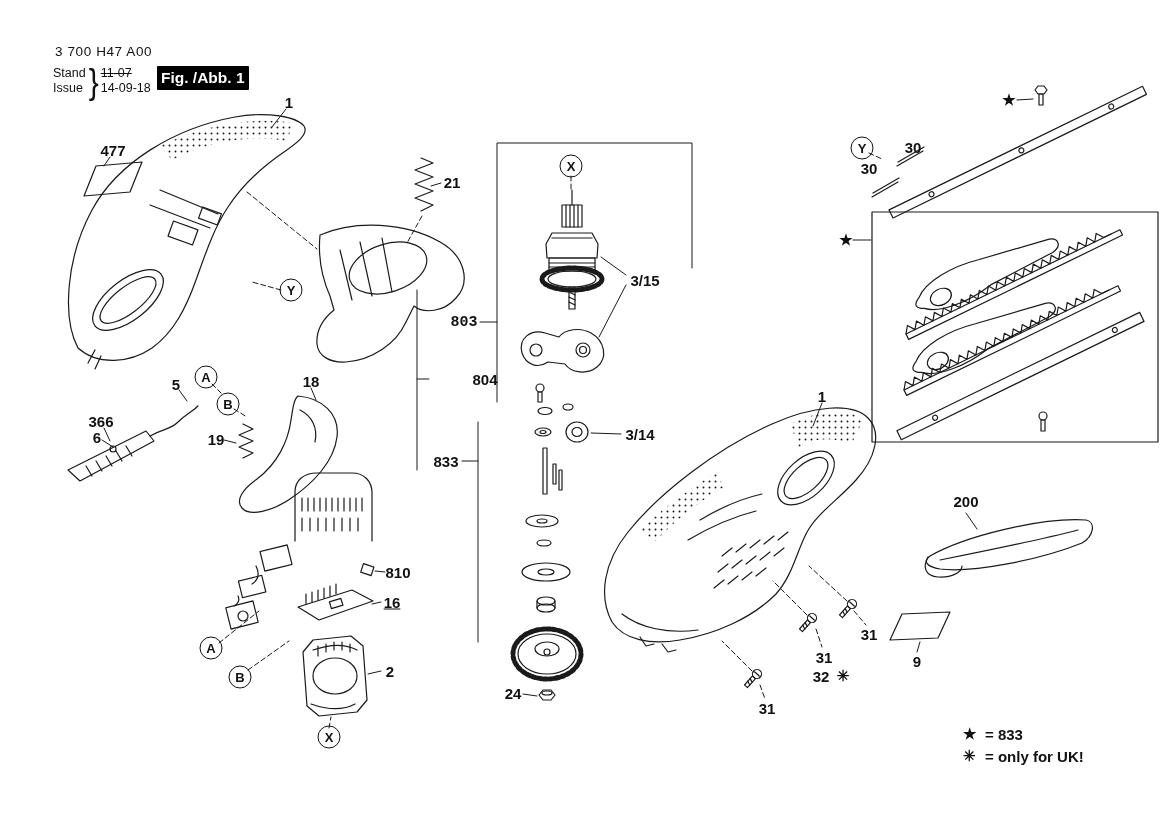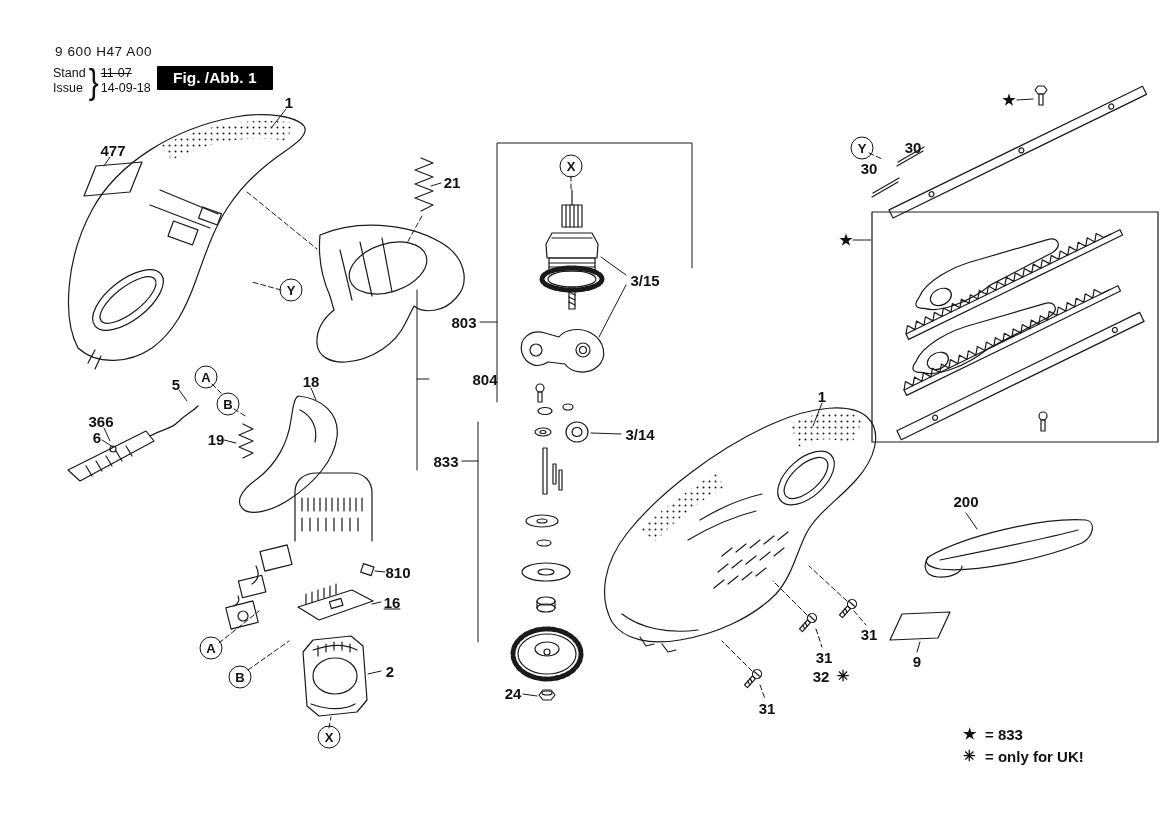--- a/index.html
+++ b/index.html
@@ -17,21 +17,21 @@
 
   
   .part-number{position:absolute;left:55px;top:44px;font-size:13.5px;letter-spacing:.6px;}
   .stand-issue{position:absolute;left:53px;top:66px;display:flex;align-items:center;font-size:12.5px;line-height:15px;}
   .si-labels{text-align:left;}
   .brace{font-size:30px;font-weight:400;transform:scaleY(1.15);margin:0 2px 0 3px;}
   .si-values .struck{text-decoration:line-through;}
   .fig-badge{
     position:absolute;left:157px;top:66px;
     background:#000;color:#fff;font-weight:bold;font-size:15.5px;
-    padding:3px 16px;border-radius:1px;
+    padding:3px 4px;border-radius:1px;
   }
 
   
   .callout{
     position:absolute;transform:translate(-50%,-50%);
     font-weight:bold;font-size:15px;white-space:nowrap;z-index:3;
   }
   .callout.circle{
     width:21px;height:21px;border:1.7px solid #111;border-radius:50%;
     display:flex;align-items:center;justify-content:center;font-size:13px;
@@ -323,21 +323,21 @@
         <path d="M930,556 C965,536 1042,517 1086,520 C1096,522 1094,536 1082,543 C1040,560 972,573 940,569 C928,567 922,562 930,556 Z"></path>
         <path d="M940,560 C980,552 1040,540 1078,530"></path>
         <path d="M928,557 C922,568 926,576 938,577 C952,578 962,572 962,566"></path>
       </g>
 
     </g>
   </svg>
 
   <div class="overlay">
 
-    <div class="part-number">9 600 H47 A00</div>
+    <div class="part-number">3 700 H47 A00</div>
 
     <div class="stand-issue">
       <div class="si-labels">
         <div>Stand</div>
         <div>Issue</div>
       </div>
       <div class="brace">}</div>
       <div class="si-values">
         <div class="struck">11-07</div>
         <div>14-09-18</div>
@@ -352,21 +352,21 @@
         <div class="callout plain" style="left: 452px; top: 182px;">21</div>
         <div class="callout circle" style="left: 291px; top: 290px;">Y</div>
         <div class="callout plain" style="left: 311px; top: 381px;">18</div>
         <div class="callout plain" style="left: 441px; top: 379px; margin-left: 44px;">804</div>
         <div class="callout plain" style="left: 176px; top: 384px;">5</div>
         <div class="callout circle" style="left: 206px; top: 377px;">A</div>
         <div class="callout circle" style="left: 228px; top: 404px;">B</div>
         <div class="callout plain" style="left: 101px; top: 421px;">366</div>
         <div class="callout plain" style="left: 97px; top: 437px;">6</div>
         <div class="callout plain" style="left: 216px; top: 439px;">19</div>
-        <div class="callout plain" style="left: 464px; top: 322px;">803</div>
+        <div class="callout plain" style="left: 464px; top: 322px; font-family: Liberation Mono, monospace;">803</div>
         <div class="callout circle" style="left: 571px; top: 166px;">X</div>
         <div class="callout plain" style="left: 645px; top: 280px;">3/15</div>
         <div class="callout plain" style="left: 640px; top: 434px;">3/14</div>
         <div class="callout plain" style="left: 446px; top: 461px;">833</div>
         <div class="callout plain" style="left: 398px; top: 572px;">810</div>
         <div class="callout plain" style="left: 392px; top: 602px; text-decoration: underline;">16</div>
         <div class="callout plain" style="left: 390px; top: 671px;">2</div>
         <div class="callout circle" style="left: 329px; top: 737px;">X</div>
         <div class="callout plain" style="left: 513px; top: 693px;">24</div>
         <div class="callout circle" style="left: 211px; top: 648px;">A</div>

